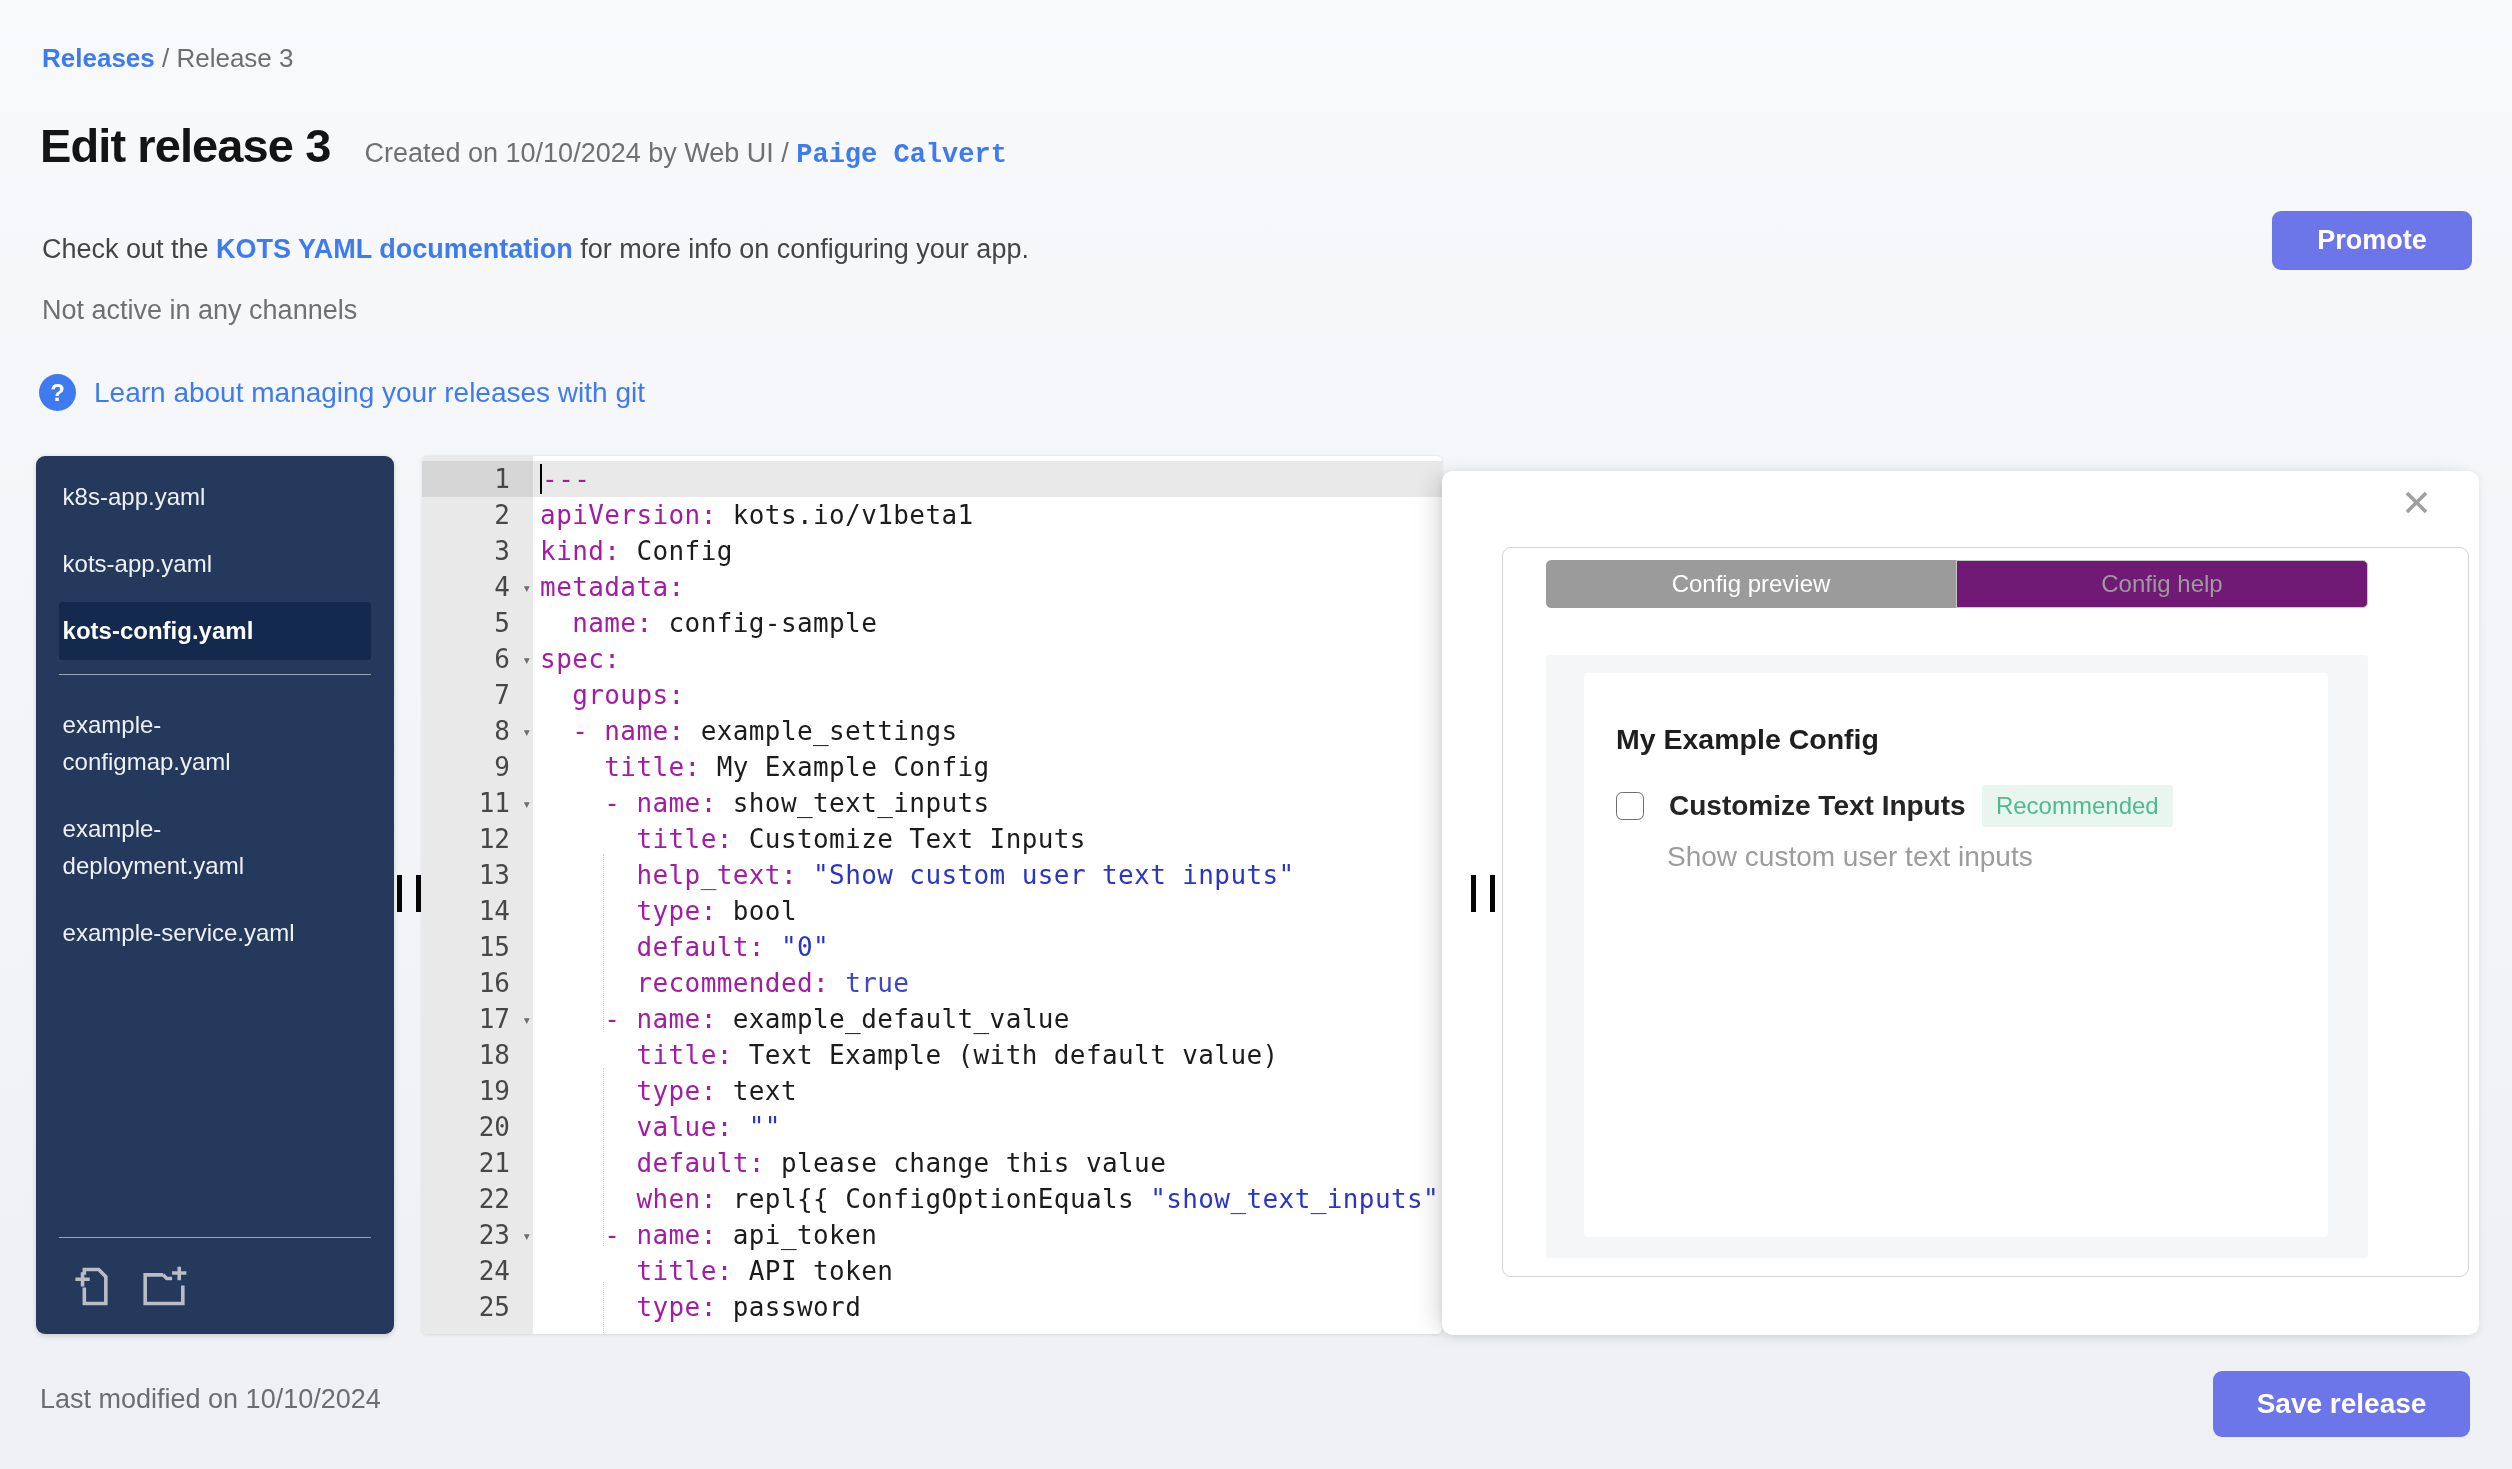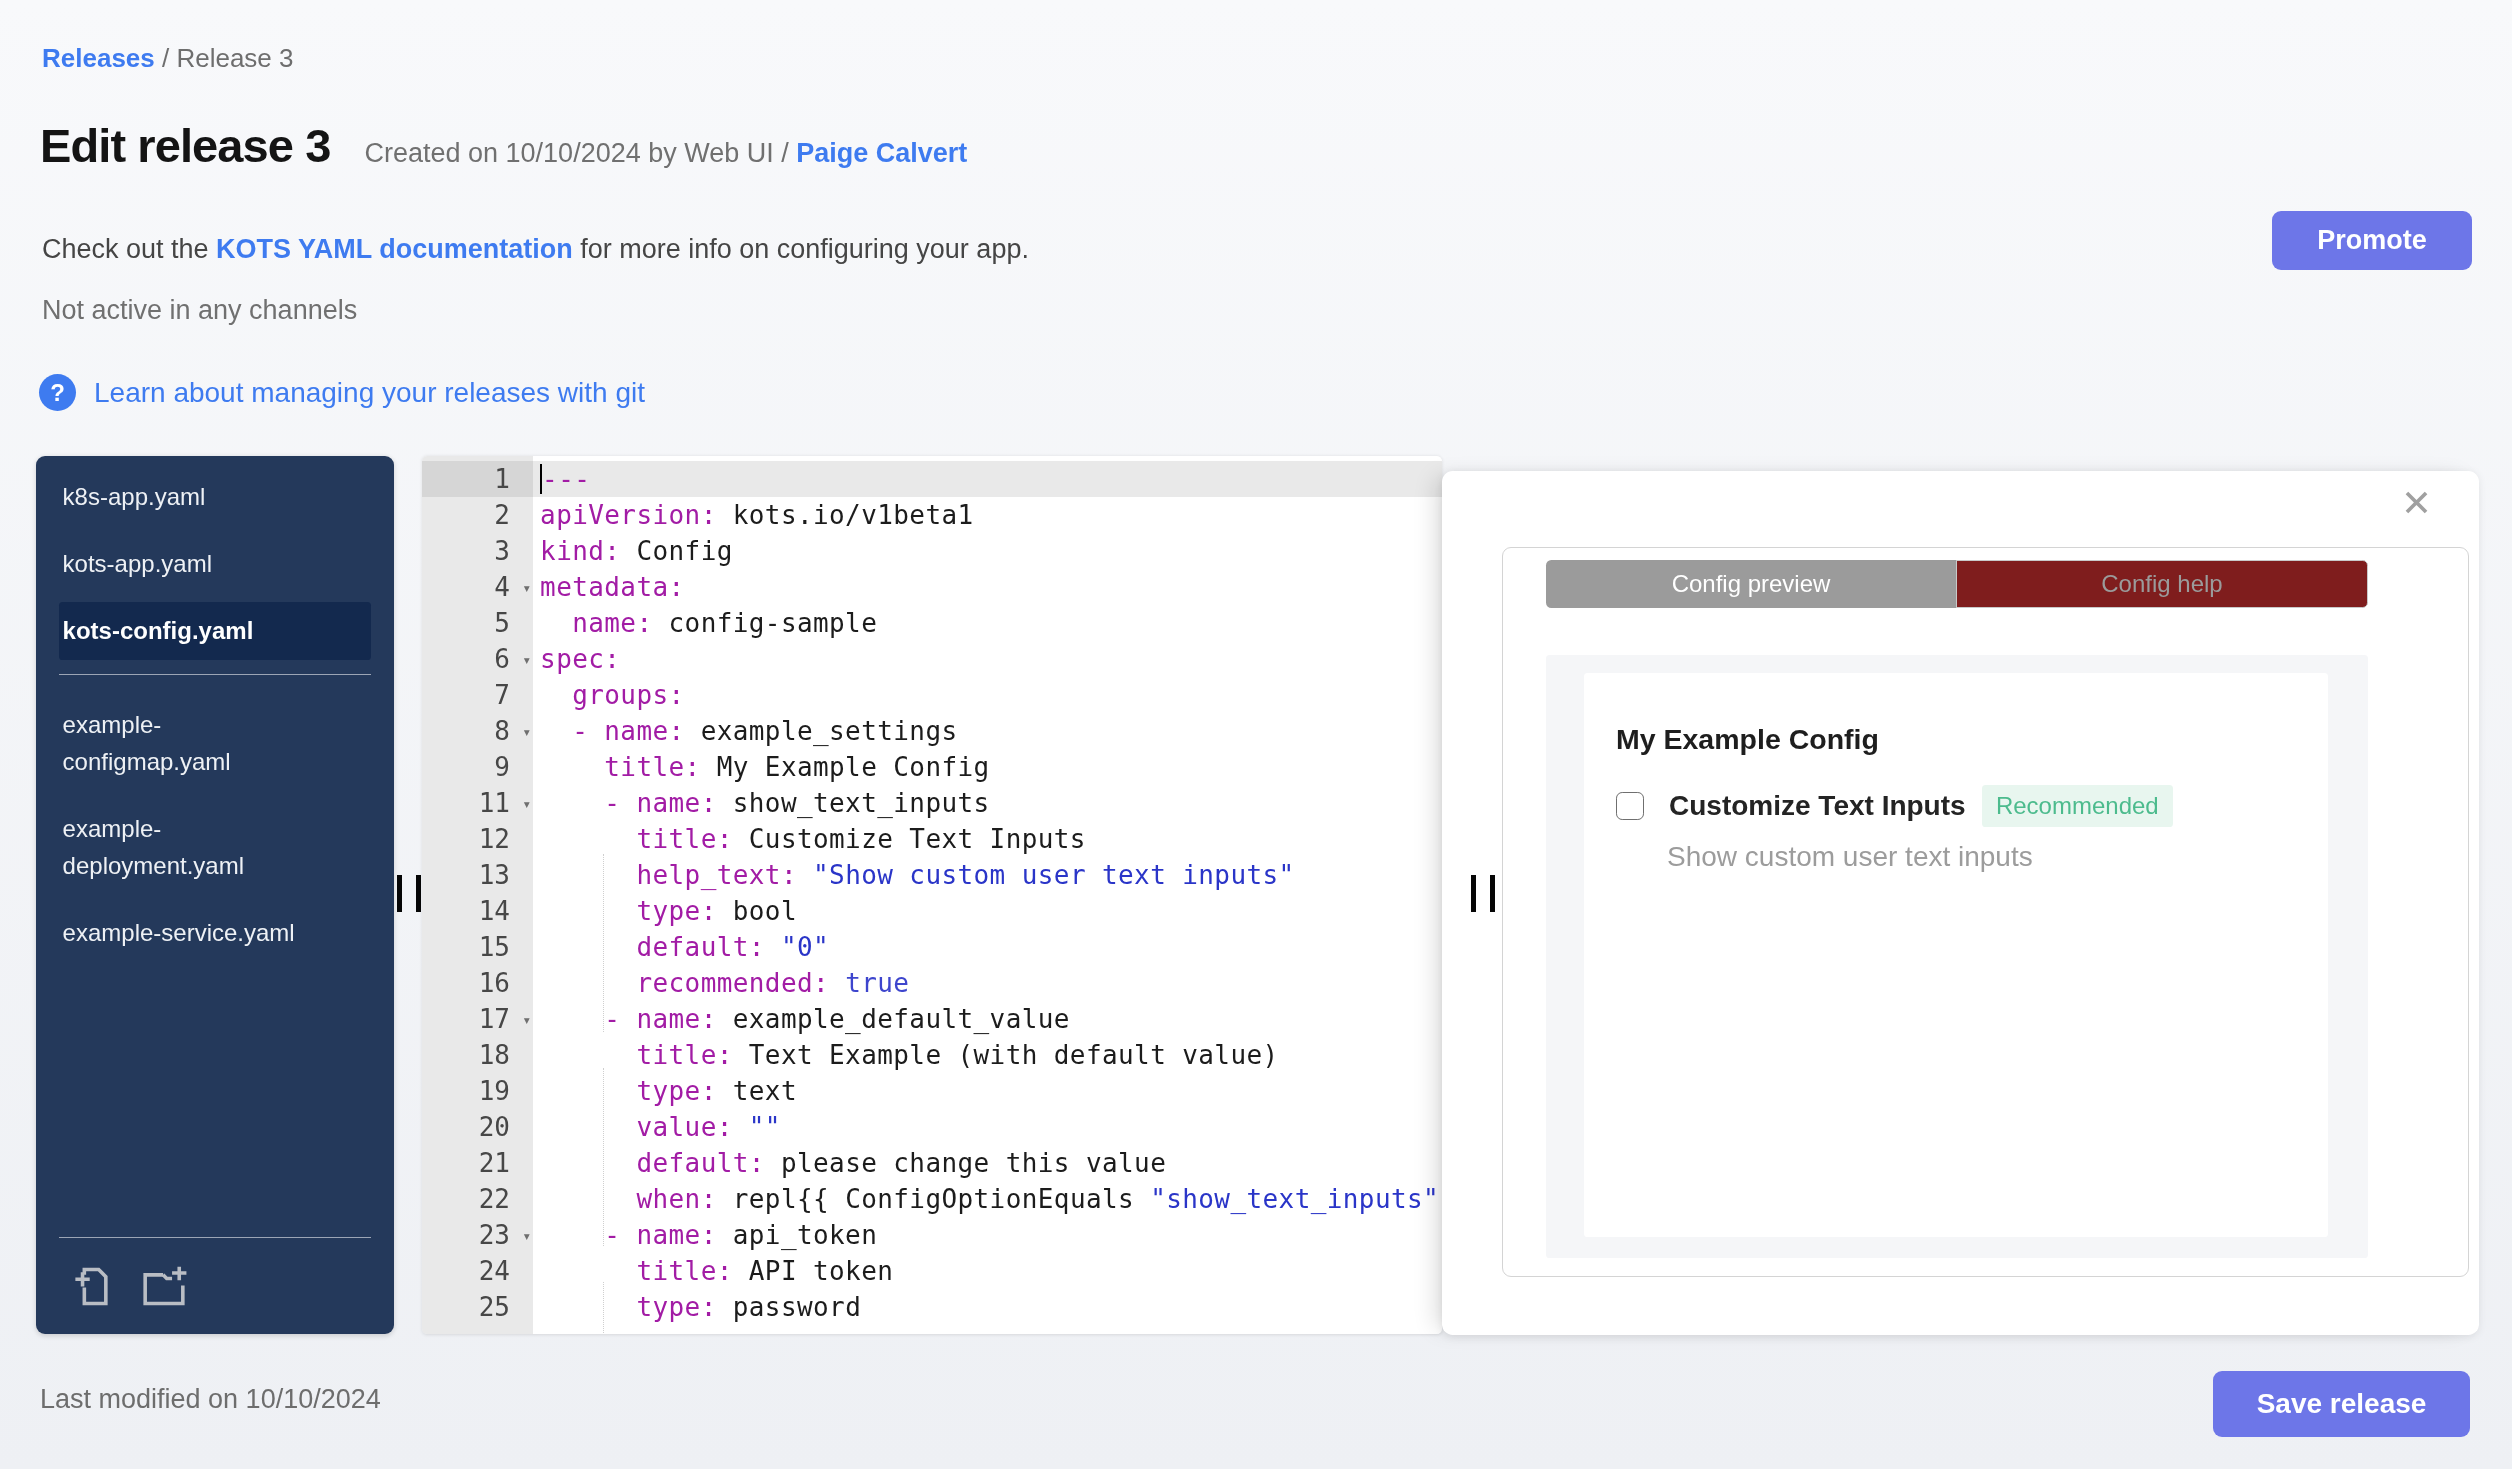--- a/index.html
+++ b/index.html
@@ -8,21 +8,21 @@
     background:linear-gradient(180deg,var(--page-bg) 0%, #eef0f4 100%);
     font-family:"Liberation Sans",sans-serif;
   }
   a{text-decoration:none;}
   
   .breadcrumb{position:absolute;left:42px;top:43px;font-size:26px;color:#6e6e6e;}
   .breadcrumb .lnk{color:var(--link);font-weight:bold;}
   .title-row{position:absolute;left:40px;top:118px;display:flex;align-items:baseline;}
   h1{margin:0;font-size:47px;font-weight:800;color:#141414;letter-spacing:-0.9px;}
   .created{margin-left:34px;font-size:27px;color:#707070;}
-  .created .lnk{color:var(--link);font-weight:bold;}
+  .created .lnk{color:var(--link);font-weight:bold;font-family:Liberation Mono, monospace;}
   .docline{position:absolute;left:42px;top:234px;font-size:27px;color:#454545;}
   .docline .lnk{color:var(--link);font-weight:bold;}
   .statusline{position:absolute;left:42px;top:295px;font-size:27px;color:#707070;}
   .gitline{position:absolute;left:39px;top:374px;display:flex;align-items:center;}
   .qicon{width:37px;height:37px;border-radius:50%;background:var(--link);color:#fff;
     display:flex;align-items:center;justify-content:center;font-size:24px;font-weight:bold;}
   .gitline .lnk{margin-left:18px;font-size:28px;color:var(--link);}
   .btn{background:var(--accent);color:#fff;font-weight:bold;border:none;border-radius:9px;
     display:flex;align-items:center;justify-content:center;cursor:pointer;font-family:"Liberation Sans",sans-serif;}
   .promote{position:absolute;left:2272px;top:211px;width:200px;height:59px;font-size:27px;}
@@ -63,21 +63,21 @@
   .p{color:var(--syntax-text);}
   .guide{position:absolute;width:0;border-left:1.8px dotted #cfcfcf;left:181px;}
   
   .panel{position:absolute;left:1442px;top:471px;width:1037px;height:864px;background:#fff;
     border-radius:10.7px;box-shadow:-12.5px 0 23px -7.1px rgba(0,0,0,.14), 0 1.8px 9px rgba(0,0,0,.08);z-index:20;}
   .close{position:absolute;top:12.5px;right:41px;font-size:37px;color:#a0a0a0;background:none;border:none;cursor:pointer;line-height:1;font-family:"DejaVu Sans",sans-serif;}
   .pcard{position:absolute;left:60px;top:76px;width:965px;height:728px;border:0.9px solid #d4d4d4;border-radius:9px;}
   .tabs{position:absolute;left:43px;top:11.6px;width:822px;height:48px;display:flex;}
   .tab{flex:1;display:flex;align-items:center;justify-content:center;font-size:24px;cursor:pointer;box-sizing:border-box;}
   .tab.active{background:var(--tab-active-bg);color:#fff;border-radius:5.3px 0 0 5.3px;}
-  .tab.inactive{background:#7f1d1d;color:#9b9b9b;border:0.9px solid #c9c9c9;border-radius:0 5.3px 5.3px 0;}
+  .tab.inactive{background:#701a75;color:#9b9b9b;border:0.9px solid #c9c9c9;border-radius:0 5.3px 5.3px 0;}
   .grayarea{position:absolute;left:43px;top:107px;width:822px;height:603px;background:#f5f6f8;border-radius:3.6px;}
   .confcard{position:absolute;left:38px;top:18px;width:744px;height:564px;background:#fff;border-radius:3.6px;
     box-sizing:border-box;padding:50px 27px 0 32px;}
   .conf-title{font-size:28.5px;font-weight:bold;color:#1e1e1e;}
   .conf-row{margin-top:28.5px;display:flex;align-items:center;}
   .cbox{width:26px;height:26px;border:1.8px solid #6f6f6f;border-radius:6.2px;background:#fff;flex:none;cursor:pointer;}
   .conf-label{margin-left:25px;font-size:28px;font-weight:bold;color:#242424;}
   .badge{margin-left:16px;background:var(--badge-bg);color:var(--badge-text);font-size:24px;
     padding:7.1px 14.3px;border-radius:3.6px;}
   .conf-help{margin-top:14.3px;margin-left:51px;font-size:28px;color:#9c9c9c;}

